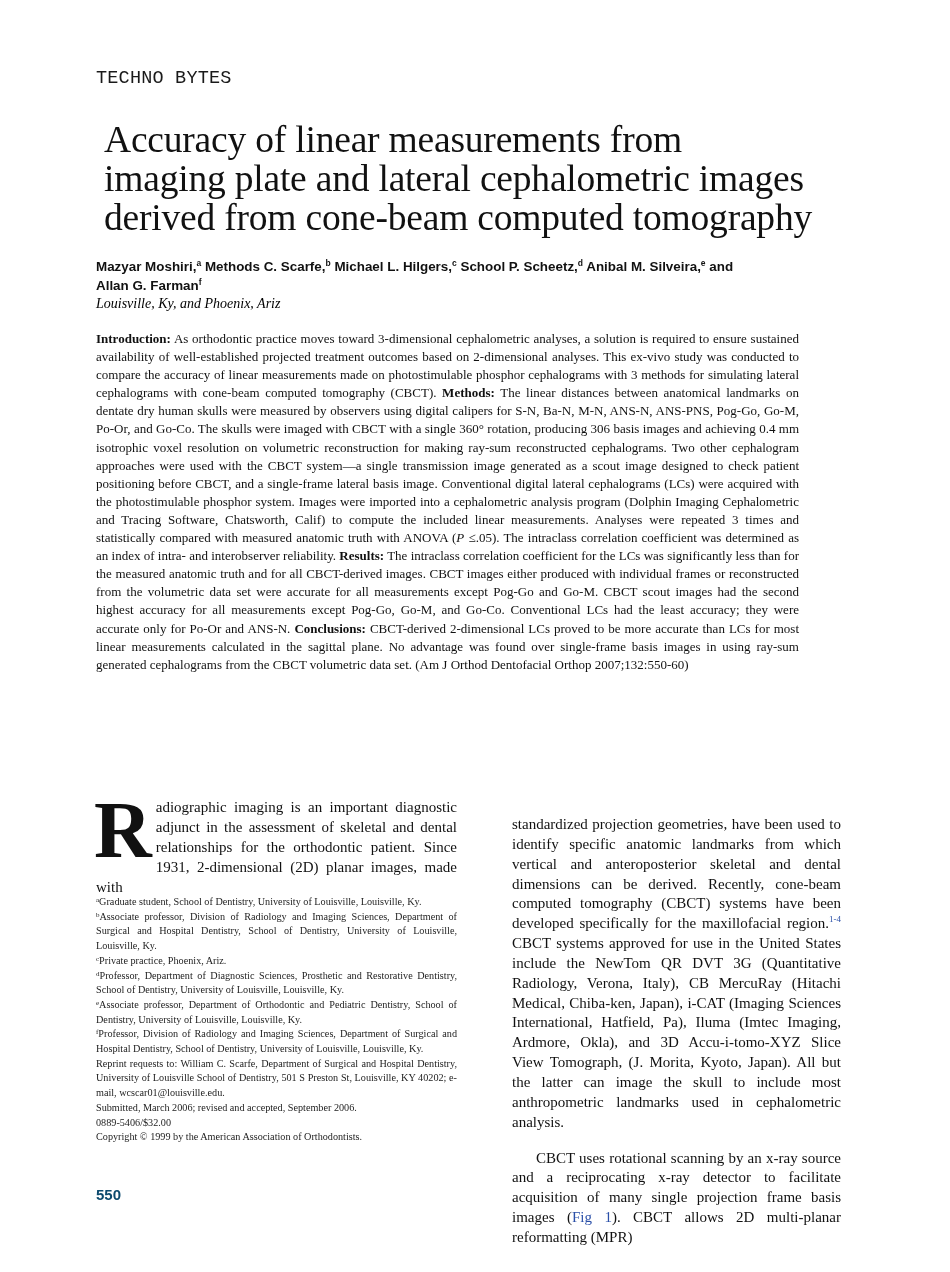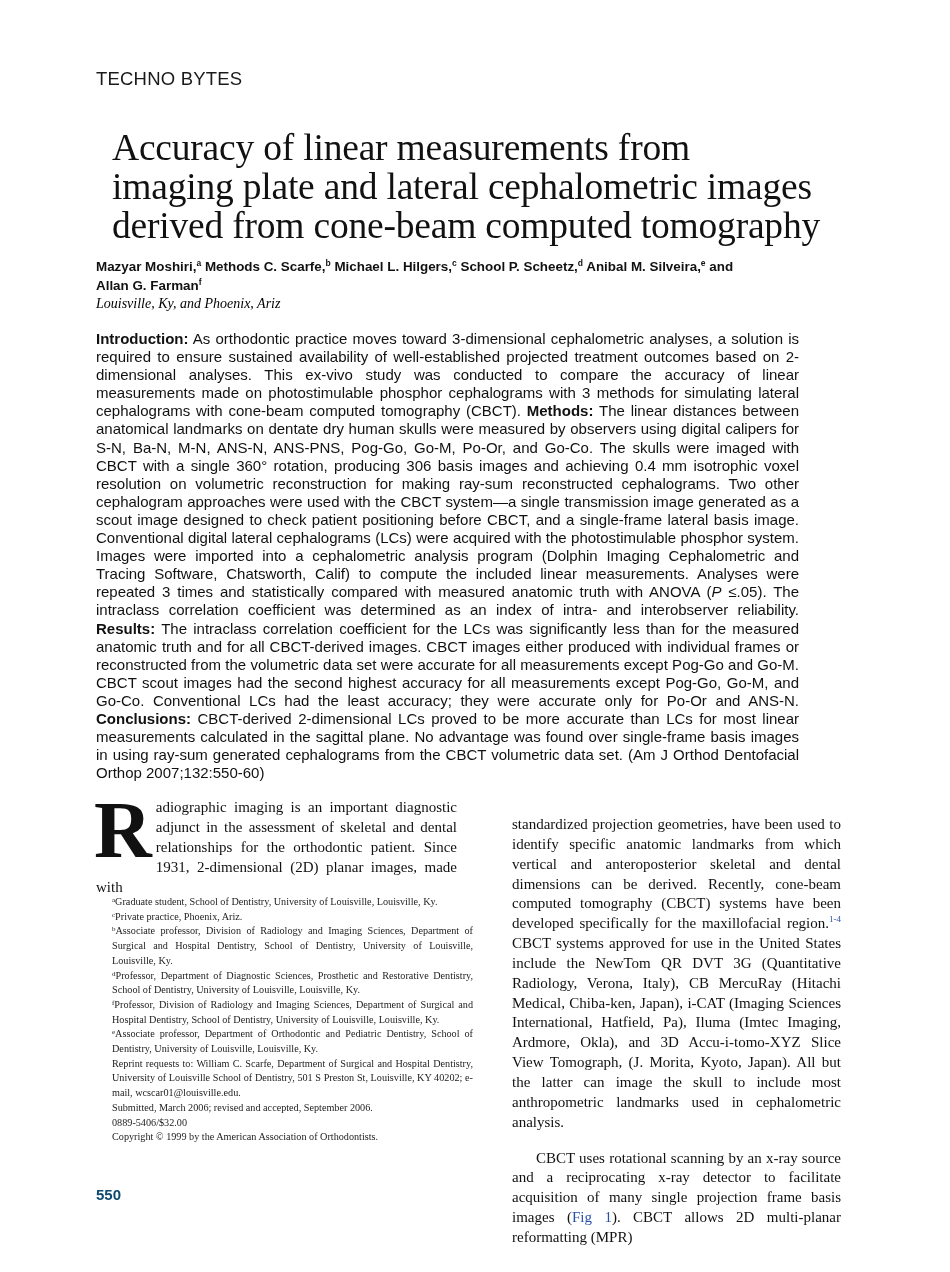--- a/index.html
+++ b/index.html
@@ -1,52 +1,52 @@
 <!DOCTYPE html>
 <html><head>
 <meta charset="utf-8">
 <style>
   html, body { margin: 0; padding: 0; background: #ffffff; }
   body { width: 950px; height: 1272px; position: relative; overflow: hidden; color: #1a1a1a; }
   .page { position: absolute; left: 96px; top: 0; width: 762px; }
   .section-label {
     position: absolute; left: 0; top: 68px;
-    font-family: Liberation Sans, sans-serif; font-size: 18.5px; letter-spacing: 0.2px; color: #1a1a1a;
+    font-family: Liberation Mono, monospace; font-size: 18.5px; letter-spacing: 0.2px; color: #1a1a1a;
   }
   .title {
     position: absolute; left: 0; top: 112px; width: 770px;
     font-family: "Liberation Serif", serif; font-size: 37.5px; line-height: 39px; color: #111;
     letter-spacing: -0.2px;
   }
   .title span { display: block; white-space: nowrap; }
   .authors {
     position: absolute; left: 0; top: 257px; width: 720px;
     font-family: "Liberation Sans", sans-serif; font-weight: bold; font-size: 13.4px; line-height: 19px; color: #111;
   }
   .authors sup { font-size: 8.5px; font-weight: bold; vertical-align: 5px; line-height: 0; }
   .affil-loc {
     position: absolute; left: 0; top: 296px;
     font-family: "Liberation Serif", serif; font-style: italic; font-size: 14px; color: #000000;
   }
   .abstract {
     position: absolute; left: 0; top: 330px; width: 703px;
-    font-family: Liberation Sans, sans-serif; font-size: 15px; line-height: 18.1px;
+    font-family: Liberation Serif, serif; font-size: 13px; line-height: 18.1px;
     text-align: justify; color: #111;
   }
   .abstract b { font-weight: bold; }
   .col-left {
     position: absolute; left: 0; top: 797px; width: 361px;
     font-family: "Liberation Serif", serif; font-size: 15px; line-height: 20px; text-align: justify; color: #111;
   }
   .dropcap {
     float: left; font-family: "Liberation Serif", serif; font-weight: bold;
     font-size: 80px; line-height: 60px; margin: 3px 4px 0 -2px; height: 62px;
   }
   .footnotes {
-    position: absolute; left: 16px; top: 895px; width: 361px;
+    position: absolute; left: 0; top: 895px; width: 361px;
     font-family: "Liberation Serif", serif; font-size: 10.2px; line-height: 14.7px; text-align: justify; color: #222;
   }
   .footnotes p { margin: 0; }
   .footnotes sup { font-size: 7px; vertical-align: 3px; line-height: 0; }
   .page-number {
     position: absolute; left: 0; top: 1186px;
     font-family: "Liberation Sans", sans-serif; font-weight: bold; font-size: 15px; color: #0c4a6e;
   }
   .col-right {
     position: absolute; left: 400px; top: 799px; width: 361px;
@@ -57,21 +57,21 @@
   .ref { color: #2a4fa8; }
   .ref sup { font-size: 9px; vertical-align: 6px; line-height: 0; }
 </style>
 </head>
 <body>
 
 <div class="page">
 
   <div class="section-label">TECHNO BYTES</div>
 
-  <h1 class="title" style="margin:16px;font-weight:normal;">
+  <h1 class="title" style="margin:8px;font-weight:normal;">
     <span>Accuracy of linear measurements from</span>
     <span>imaging plate and lateral cephalometric images</span>
     <span>derived from cone-beam computed tomography</span>
   </h1>
 
   <div class="authors">
     <span><span>Mazyar Moshiri,</span><sup>a</sup></span>
     <span><span>Methods C. Scarfe,</span><sup>b</sup></span>
     <span><span>Michael L. Hilgers,</span><sup>c</sup></span>
     <span><span>School P. Scheetz,</span><sup>d</sup></span>
@@ -92,25 +92,25 @@
     <b>Conclusions:</b>
     <span>CBCT-derived 2-dimensional LCs proved to be more accurate than LCs for most linear measurements calculated in the sagittal plane. No advantage was found over single-frame basis images in using ray-sum generated cephalograms from the CBCT volumetric data set. (Am J Orthod Dentofacial Orthop 2007;132:550-60)</span>
   </div>
 
   <div class="col-left">
     <span class="dropcap">R</span><span>adiographic imaging is an important diagnostic adjunct in the assessment of skeletal and dental relationships for the orthodontic patient. Since 1931, 2-dimensional (2D) planar images, made with</span>
   </div>
 
   <div class="footnotes">
     <p><sup>a</sup><span>Graduate student, School of Dentistry, University of Louisville, Louisville, Ky.</span></p>
+    <p><sup>b</sup><span>Associate professor, Division of Radiology and Imaging Sciences, Department of Surgical and Hospital Dentistry, School of Dentistry, University of Louisville, Louisville, Ky.</span></p>
     <p><sup>c</sup><span>Private practice, Phoenix, Ariz.</span></p>
-    <p><sup>b</sup><span>Associate professor, Division of Radiology and Imaging Sciences, Department of Surgical and Hospital Dentistry, School of Dentistry, University of Louisville, Louisville, Ky.</span></p>
     <p><sup>d</sup><span>Professor, Department of Diagnostic Sciences, Prosthetic and Restorative Dentistry, School of Dentistry, University of Louisville, Louisville, Ky.</span></p>
+    <p><sup>e</sup><span>Associate professor, Department of Orthodontic and Pediatric Dentistry, School of Dentistry, University of Louisville, Louisville, Ky.</span></p>
     <p><sup>f</sup><span>Professor, Division of Radiology and Imaging Sciences, Department of Surgical and Hospital Dentistry, School of Dentistry, University of Louisville, Louisville, Ky.</span></p>
-    <p><sup>e</sup><span>Associate professor, Department of Orthodontic and Pediatric Dentistry, School of Dentistry, University of Louisville, Louisville, Ky.</span></p>
     <p><span>Reprint requests to: William C. Scarfe, Department of Surgical and Hospital Dentistry, University of Louisville School of Dentistry, 501 S Preston St, Louisville, KY 40202; e-mail, wcscar01@louisville.edu.</span></p>
     <p><span>Submitted, March 2006; revised and accepted, September 2006.</span></p>
     <p><span>0889-5406/$32.00</span></p>
     <p><span>Copyright © 1999 by the American Association of Orthodontists.</span></p>
   </div>
 
   <div class="page-number">550</div>
 
   <div class="col-right">
     <p><span>standardized projection geometries, have been used to identify specific anatomic landmarks from which vertical and anteroposterior skeletal and dental dimensions can be derived. Recently, cone-beam computed tomography (CBCT) systems have been developed specifically for the maxillofacial region.</span><a class="ref"><sup>1-4</sup></a><span> CBCT systems approved for use in the United States include the NewTom QR DVT 3G (Quantitative Radiology, Verona, Italy), CB MercuRay (Hitachi Medical, Chiba-ken, Japan), i-CAT (Imaging Sciences International, Hatfield, Pa), Iluma (Imtec Imaging, Ardmore, Okla), and 3D Accu-i-tomo-XYZ Slice View Tomograph, (J. Morita, Kyoto, Japan). All but the latter can image the skull to include most anthropometric landmarks used in cephalometric analysis.</span></p>

